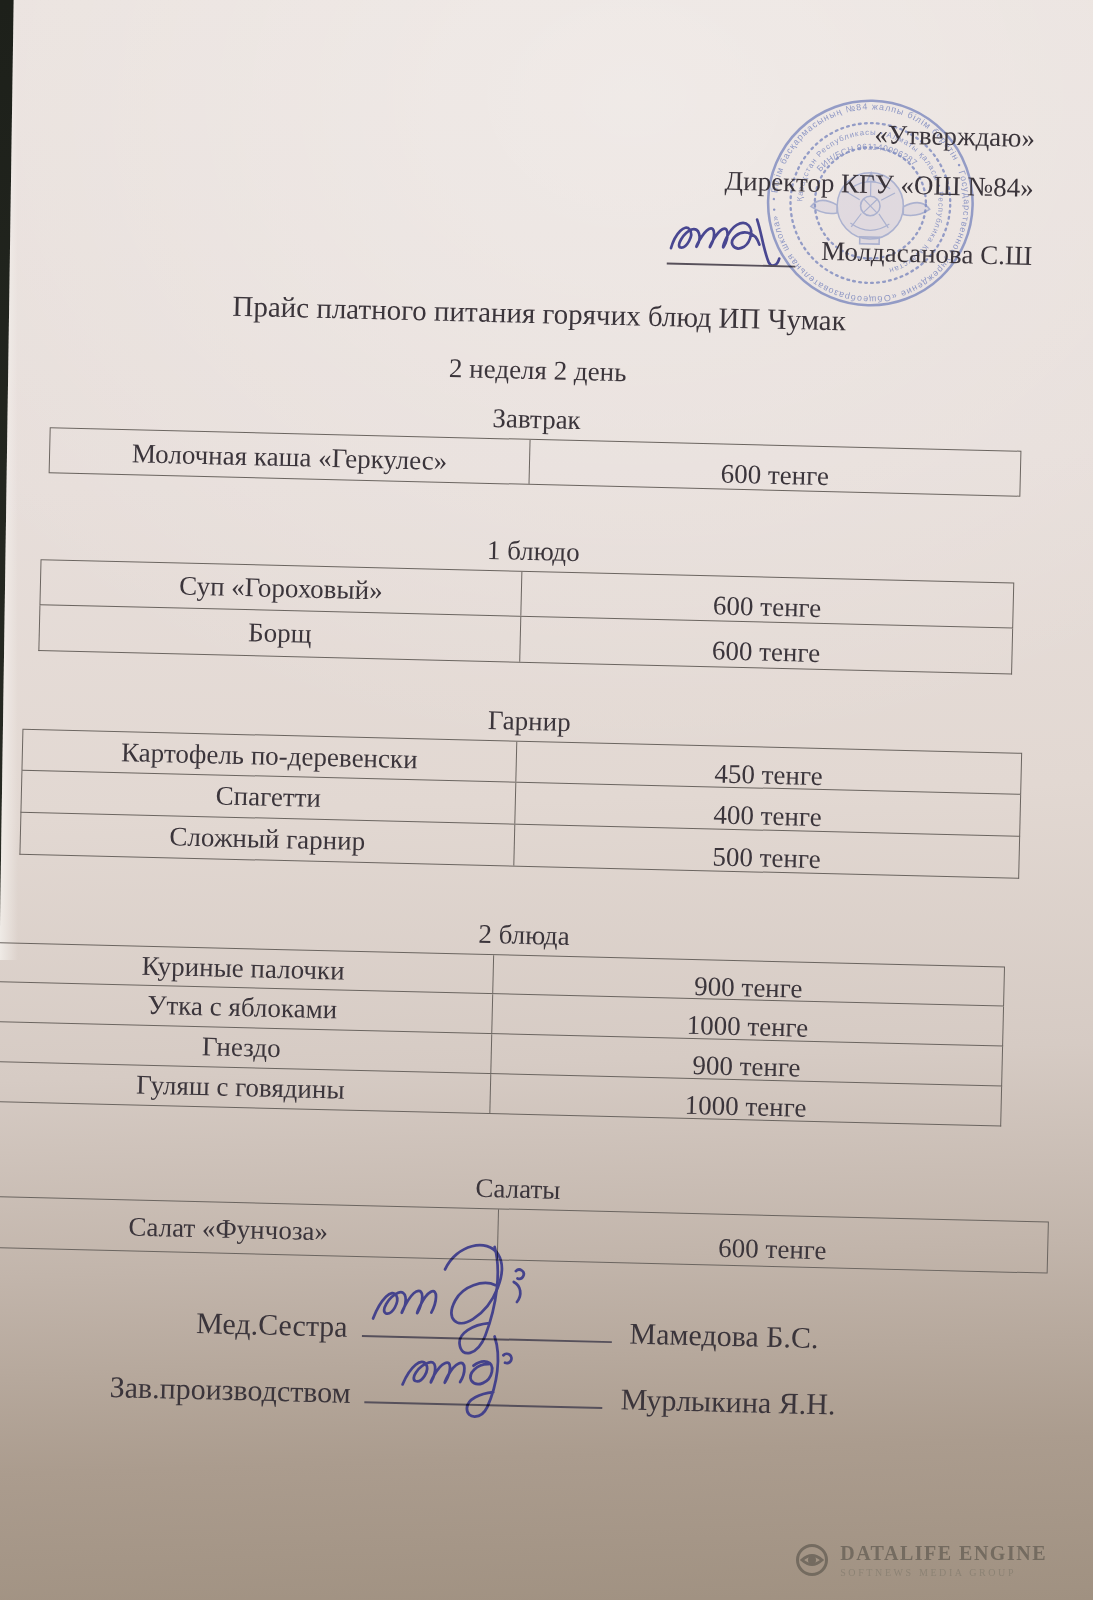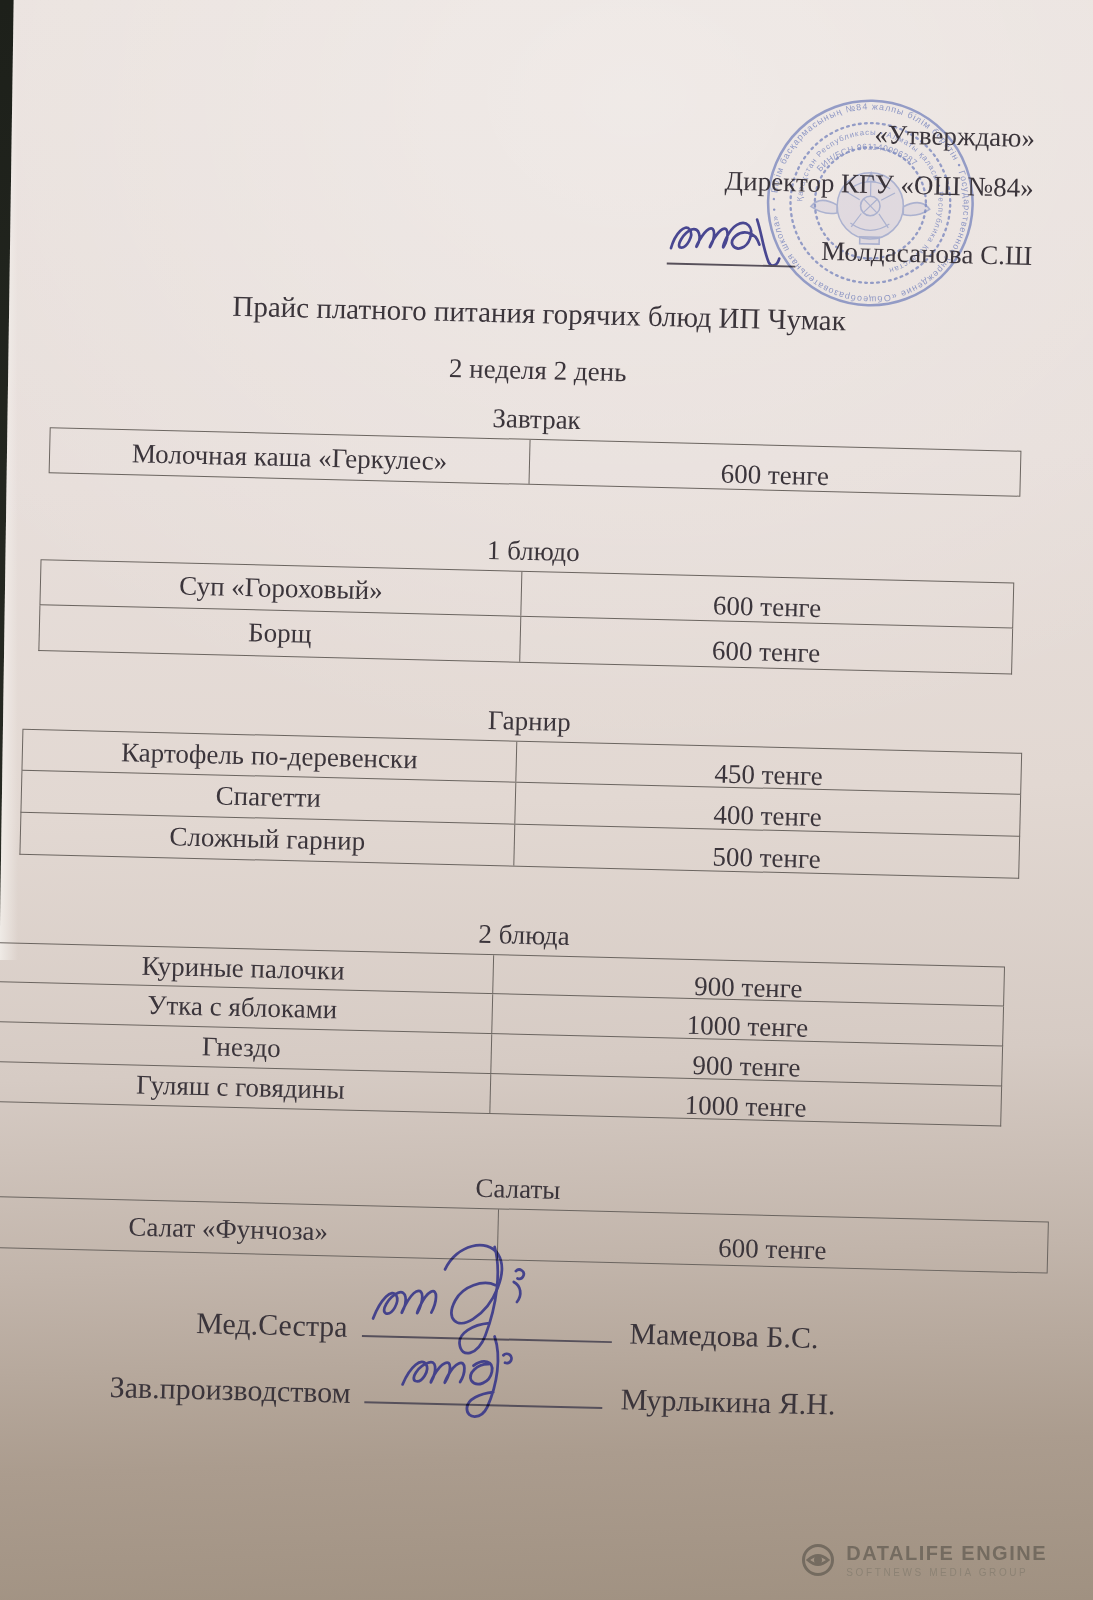--- a/index.html
+++ b/index.html
@@ -55,21 +55,21 @@
   .sigrow-1{top:1292px;left:228px;}
   .sigrow-2{top:1358px;left:143px;}
   .sig-line{display:inline-block;position:relative;border-bottom:2px solid #56505b;margin-left:14px;}
   .sigrow-1 .sig-line{width:250px;height:34px;}
   .sigrow-2 .sig-line{width:238px;height:34px;}
   .sig-name{margin-left:18px;}
   .hand-sig{position:absolute;left:6px;bottom:-10px;overflow:visible;mix-blend-mode:multiply;}
 
   
   .watermark{position:absolute;right:46px;bottom:22px;display:flex;align-items:center;gap:10px;
-             font-family:Liberation Sans, sans-serif;opacity:0.9;}
+             font-family:Liberation Serif, serif;opacity:0.9;}
   .wm-text1{font-size:20px;font-weight:bold;letter-spacing:1.5px;color:#6f675c;}
   .wm-text2{font-size:10px;letter-spacing:2.6px;color:#8a8173;margin-top:2px;}
 </style>
 </head>
 <body>
 
 <div class="scene">
   <div class="paper">
     <div class="edge-light"></div>
 

